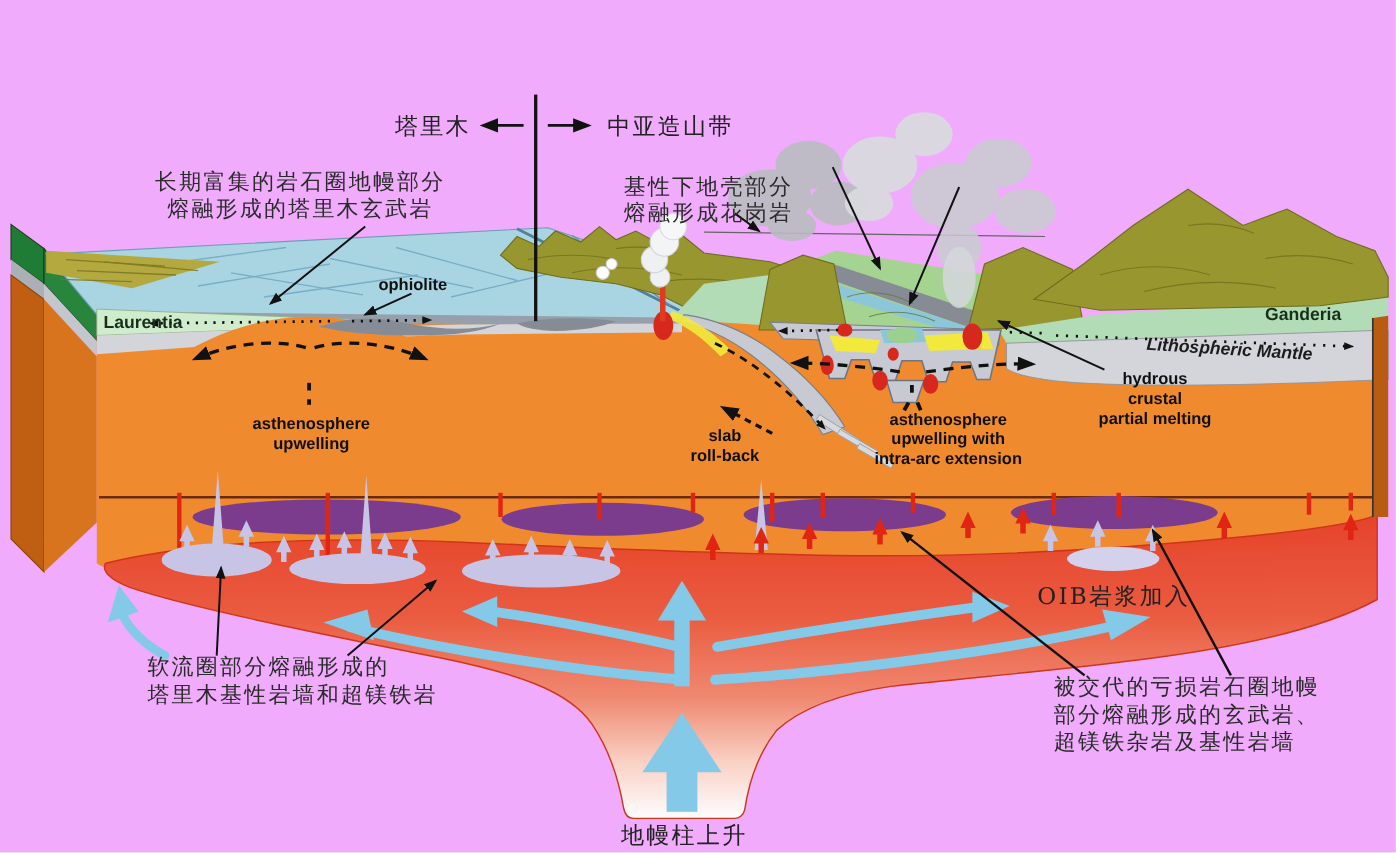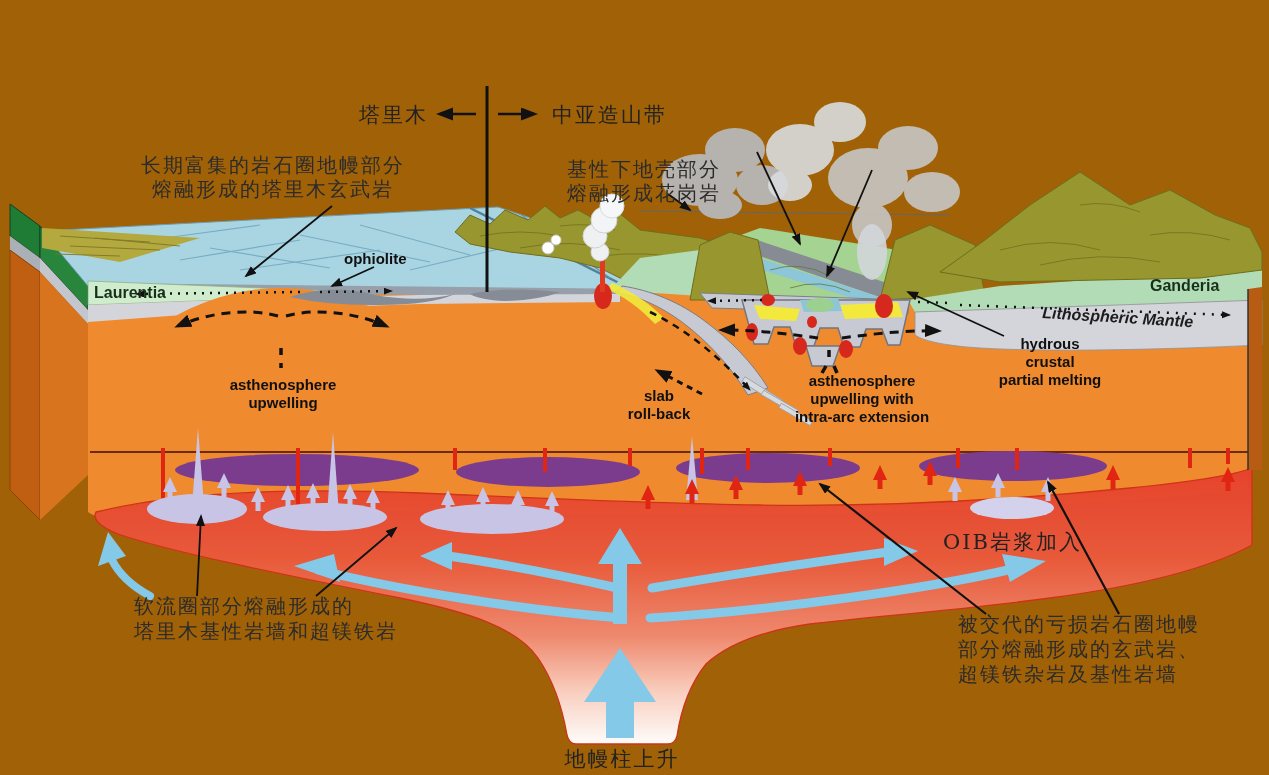--- a/index.html
+++ b/index.html
@@ -1,16 +1,16 @@
 <!DOCTYPE html>
 <html><head>
 <meta charset="utf-8">
 <style>
   html,body{margin:0;padding:0;background:#fff;}
-  .stage{position:relative;width:1269px;height:775px;background:#a16207;overflow:hidden;}
+  .stage{position:relative;width:1269px;height:775px;background:#f0abfc;overflow:hidden;}
   svg{position:absolute;left:0;top:0;}
   text{user-select:none;}
   .cjk{font-family:"DejaVu Serif","Liberation Serif",serif;font-size:20px;fill:#2b2b2b;letter-spacing:2px;}
   .cjk-big{font-family:"DejaVu Serif","Liberation Serif",serif;font-size:21px;fill:#222;letter-spacing:2px;}
   .eng{font-family:"Liberation Sans","DejaVu Sans",sans-serif;font-weight:bold;font-size:15px;fill:#101010;}
   .eng-band{font-family:"Liberation Sans","DejaVu Sans",sans-serif;font-weight:bold;font-size:16px;fill:#17301a;}
   .eng-it{font-family:"Liberation Sans","DejaVu Sans",sans-serif;font-weight:bold;font-style:italic;font-size:16px;fill:#1c1c1c;}
 </style>
 </head>
 <body>

